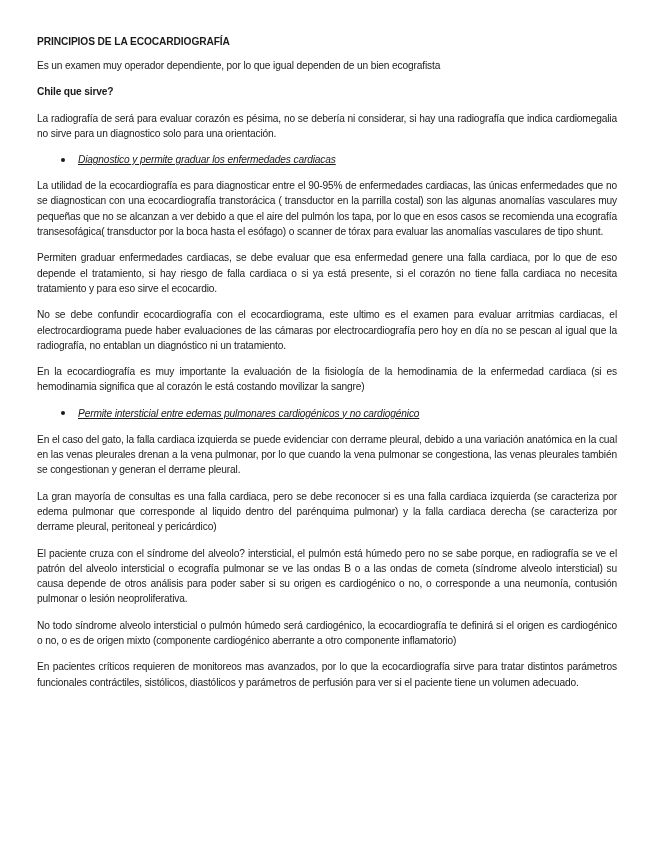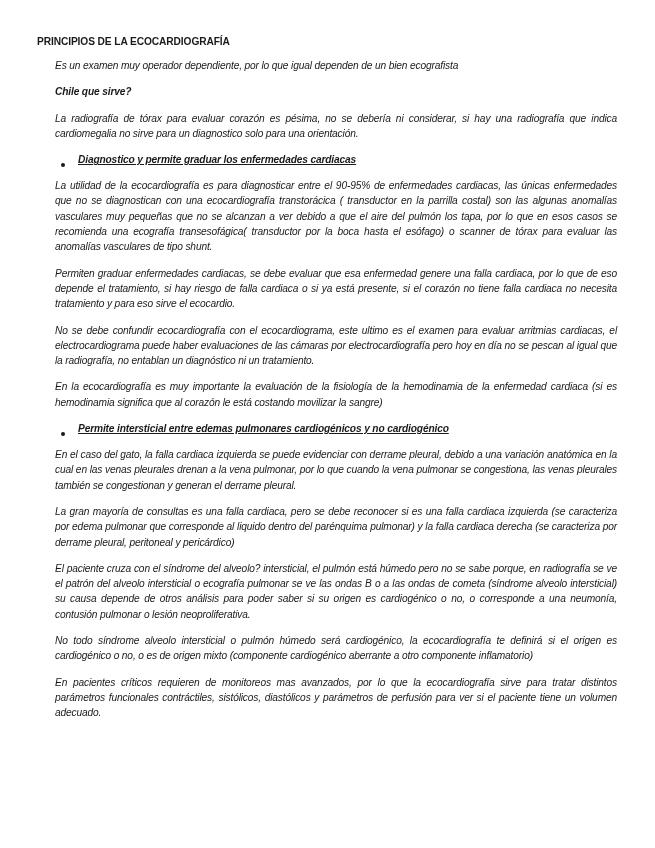--- a/index.html
+++ b/index.html
@@ -1,34 +1,34 @@
 <!DOCTYPE html>
 <html><head>
   <meta charset="utf-8">
   <style>
     html, body { margin: 0; padding: 0; background: #ffffff; }
     body { width: 655px; height: 848px; overflow: hidden; position: relative;
       font-family: "Liberation Sans", "DejaVu Sans", sans-serif; color: #1a1a1a; }
     .page { position: absolute; left: 37px; top: 36px; width: 580px; }
     .title { text-align: left; font-weight: bold; font-size: 10.2px; margin: 0 0 11px 0; letter-spacing: -0.1px; }
-    p { margin: 0 0 11px 18px; font-size: 10.2px; line-height: 15.3px; text-align: justify; letter-spacing: -0.15px; font-style: italic; }
+    p { margin: 0 0 11px 0; font-size: 10.2px; line-height: 15.3px; text-align: justify; letter-spacing: -0.15px; }
     p.bold { font-weight: bold; }
-    .bullet { display: flex; align-items: flex-end; margin: 2px 0 11px 0; font-size: 10.2px; line-height: 15px; padding-left: 24px; font-weight: bold; }
+    .bullet { display: flex; align-items: center; margin: 2px 0 11px 0; font-size: 10.2px; line-height: 15px; padding-left: 24px; }
     .bullet .dot { width: 4px; height: 4px; border-radius: 50%; background: #1a1a1a; margin-right: 13px; flex: 0 0 auto; }
     .bullet .txt { font-style: italic; text-decoration: underline; letter-spacing: -0.15px; }
   </style>
 </head>
 <body>
 
 <div class="page">
   <div class="title">PRINCIPIOS DE LA ECOCARDIOGRAFÍA</div>
 
   <p>Es un examen muy operador dependiente, por lo que igual dependen de un bien ecografista</p>
   <p class="bold">Chile que sirve?</p>
-  <p>La radiografía de tórax para evaluar corazón es pésima, no se debería ni considerar, si hay una radiografía que indica cardiomegalia no sirve para un diagnostico solo para una orientación.</p>
+  <p>La radiografía de será para evaluar corazón es pésima, no se debería ni considerar, si hay una radiografía que indica cardiomegalia no sirve para un diagnostico solo para una orientación.</p>
 
   <div class="bullet">
     <span class="dot"></span>
     <span class="txt">Diagnostico y permite graduar los enfermedades cardiacas</span>
   </div>
 
   <p>La utilidad de la ecocardiografía es para diagnosticar entre el 90-95% de enfermedades cardiacas, las únicas enfermedades que no se diagnostican con una ecocardiografía transtorácica ( transductor en la parrilla costal) son las algunas anomalías vasculares muy pequeñas que no se alcanzan a ver debido a que el aire del pulmón los tapa, por lo que en esos casos se recomienda una ecografía transesofágica( transductor por la boca hasta el esófago) o scanner de tórax para evaluar las anomalías vasculares de tipo shunt.</p>
   <p>Permiten graduar enfermedades cardiacas, se debe evaluar que esa enfermedad genere una falla cardiaca, por lo que de eso depende el tratamiento, si hay riesgo de falla cardiaca o si ya está presente, si el corazón no tiene falla cardiaca no necesita tratamiento y para eso sirve el ecocardio.</p>
   <p> No se debe confundir ecocardiografía con el ecocardiograma, este ultimo es el examen para evaluar arritmias cardiacas, el electrocardiograma puede haber evaluaciones de las cámaras por electrocardiografía pero hoy en día no se pescan al igual que la radiografía, no entablan un diagnóstico ni un tratamiento.</p>
   <p> En la ecocardiografía es muy importante la evaluación de la fisiología de la hemodinamia de la enfermedad cardiaca (si es hemodinamia significa que al corazón le está costando movilizar la sangre)</p>

